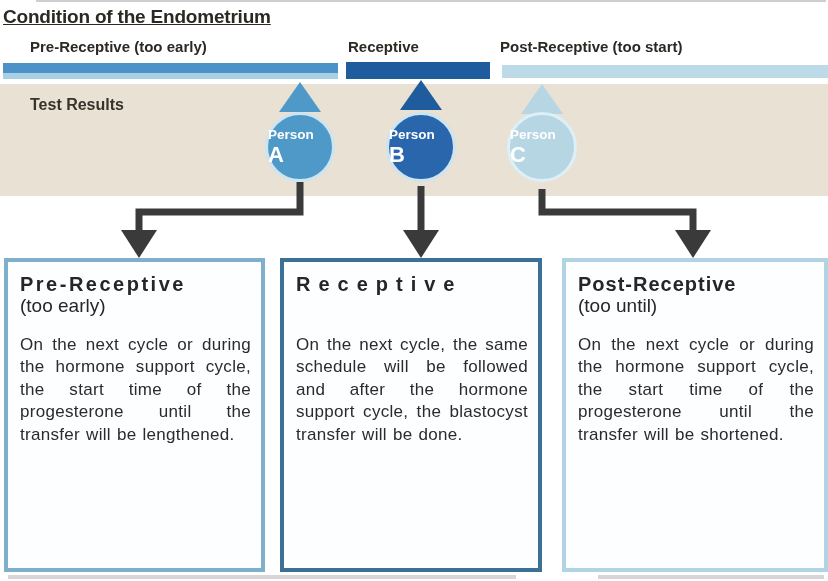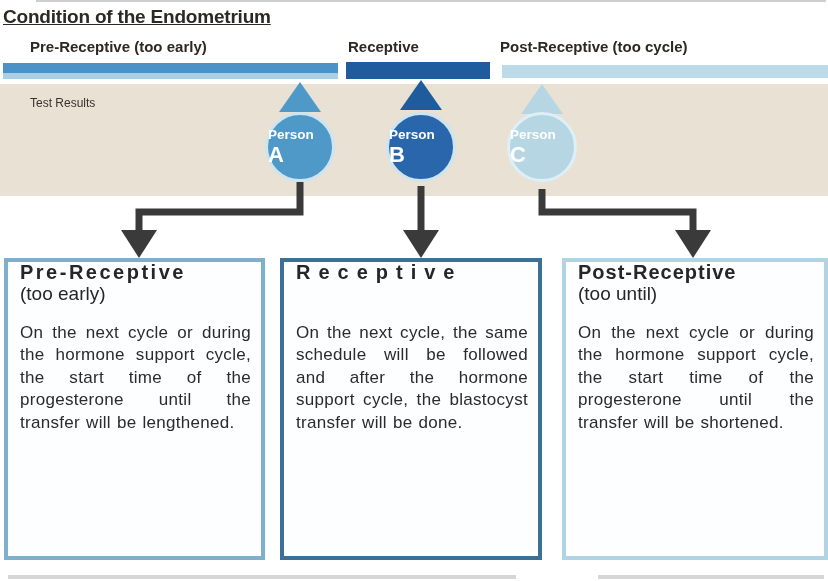--- a/index.html
+++ b/index.html
@@ -16,41 +16,41 @@
   #phase-label-receptive{left:348px;width:140px;}
   #phase-label-post{left:500px;width:300px;}
   
   .bar{position:absolute;}
   #bar-pre-top{left:3px;top:63px;width:335px;height:10px;}
   #bar-pre-bottom{left:3px;top:73px;width:335px;height:6px;}
   #bar-receptive{left:346px;top:62px;width:144px;height:17px;}
   #bar-post{left:502px;top:65px;width:326px;height:13px;}
   
   #band{position:absolute;left:0;top:84px;width:828px;height:112px;background:#e8e1d4;}
-  #test-results{position:absolute;left:30px;top:96px;font-size:12px;font-weight:normal;color:#38322c;}
+  #test-results{position:absolute;left:30px;top:96px;font-size:16px;font-weight:bold;color:#38322c;}
   
   .pointer-up{position:absolute;width:0;height:0;border-left:21px solid transparent;border-right:21px solid transparent;border-bottom:30px solid #4a90c4;}
   #pointer-a{left:279px;top:82px;}
   #pointer-b{left:400px;top:80px;}
   #pointer-c{left:521px;top:84px;}
   
   .person-circle{
     position:absolute;top:112px;width:64px;height:64px;border-radius:50%;
     border:3px solid #cde4f1;display:flex;flex-direction:column;align-items:flex-start;justify-content:center;
     color:#ffffff;font-weight:bold;text-align:center;
   }
   #person-a{left:265px;}
   #person-b{left:386px;}
   #person-c{left:507px;}
   .person-word{font-size:13.5px;line-height:1;}
   .person-letter{font-size:22px;line-height:1.05;margin-top:2px;}
   
   #arrows{position:absolute;left:0;top:0;pointer-events:none;}
   
-  .card{position:absolute;top:258px;height:294px;background:#fdfeff;border:4px solid;padding:0 10px 0 12px;box-sizing:content-box;}
+  .card{position:absolute;top:258px;height:294px;background:#fdfeff;border:4px solid;padding:12px 10px 0 12px;box-sizing:content-box;}
   #card-pre{left:4px;width:231px;}
   #card-receptive{left:280px;width:232px;}
   #card-post{left:562px;width:236px;}
   .card-heading{font-size:20px;font-weight:bold;color:#262626;line-height:1.08;}
   #card-pre .card-heading{letter-spacing:2.5px;}
   #card-receptive .card-heading{letter-spacing:8px;}
   #card-post .card-heading{letter-spacing:1px;}
   .card-sub{font-size:19px;font-weight:normal;color:#262626;min-height:24px;line-height:1.1;}
   .card-body{margin-top:14px;font-size:17px;line-height:1.33;letter-spacing:0.3px;word-spacing:1px;color:#2b2b2b;text-align:justify;}
 </style>
@@ -58,21 +58,21 @@
 <body>
 
 <div id="stage">
 
   <div class="edge-line" style="left:36px;top:0;width:790px;height:2px;"></div>
 
   <div id="main-title">Condition of the Endometrium</div>
 
   <div class="phase-label" id="phase-label-pre">Pre-Receptive (too early)</div>
   <div class="phase-label" id="phase-label-receptive">Receptive</div>
-  <div class="phase-label" id="phase-label-post">Post-Receptive (too cycle)</div>
+  <div class="phase-label" id="phase-label-post">Post-Receptive (too start)</div>
 
   <div class="bar" id="bar-pre-top" style="background-color: rgb(74, 146, 200);"></div>
   <div class="bar" id="bar-pre-bottom" style="background-color: rgb(169, 207, 226);"></div>
   <div class="bar" id="bar-receptive" style="background-color: rgb(30, 92, 158);"></div>
   <div class="bar" id="bar-post" style="background-color: rgb(188, 218, 231);"></div>
 
   <div id="band" style="background-color: rgb(232, 225, 212);"></div>
   <div id="test-results">Test Results</div>
 
   <div class="pointer-up" id="pointer-a" style="border-bottom-color: rgb(79, 153, 200);"></div>

